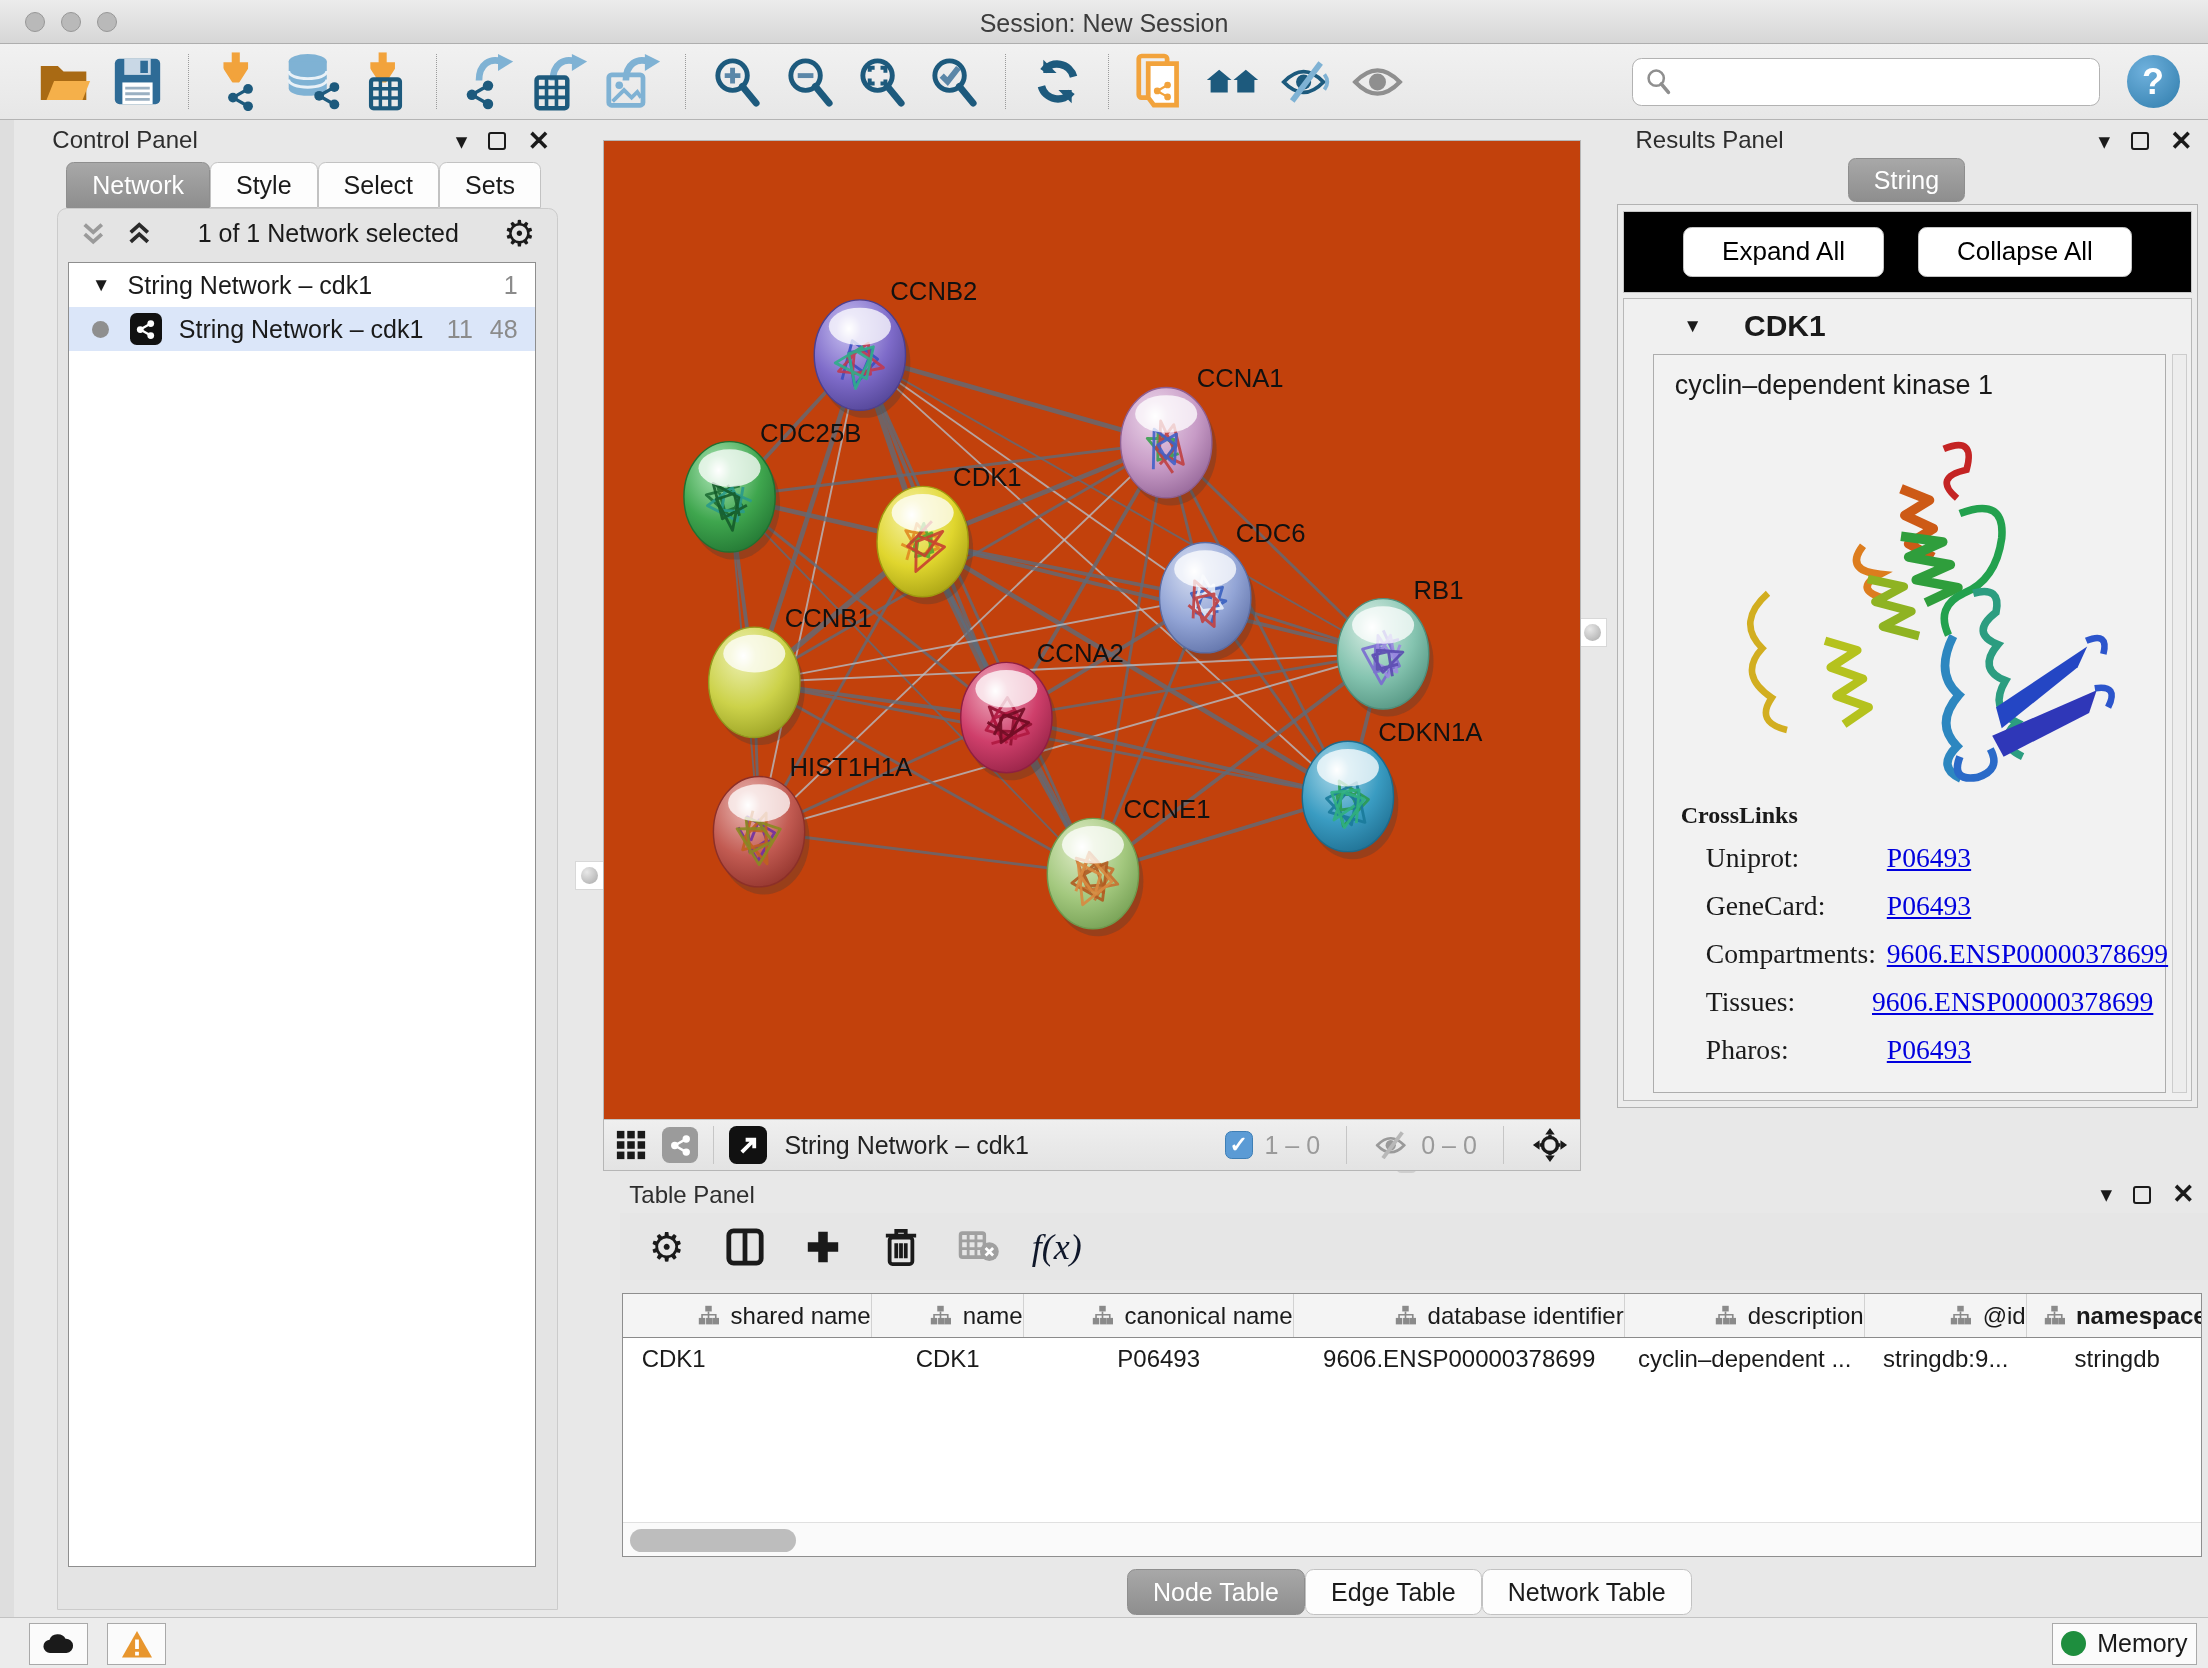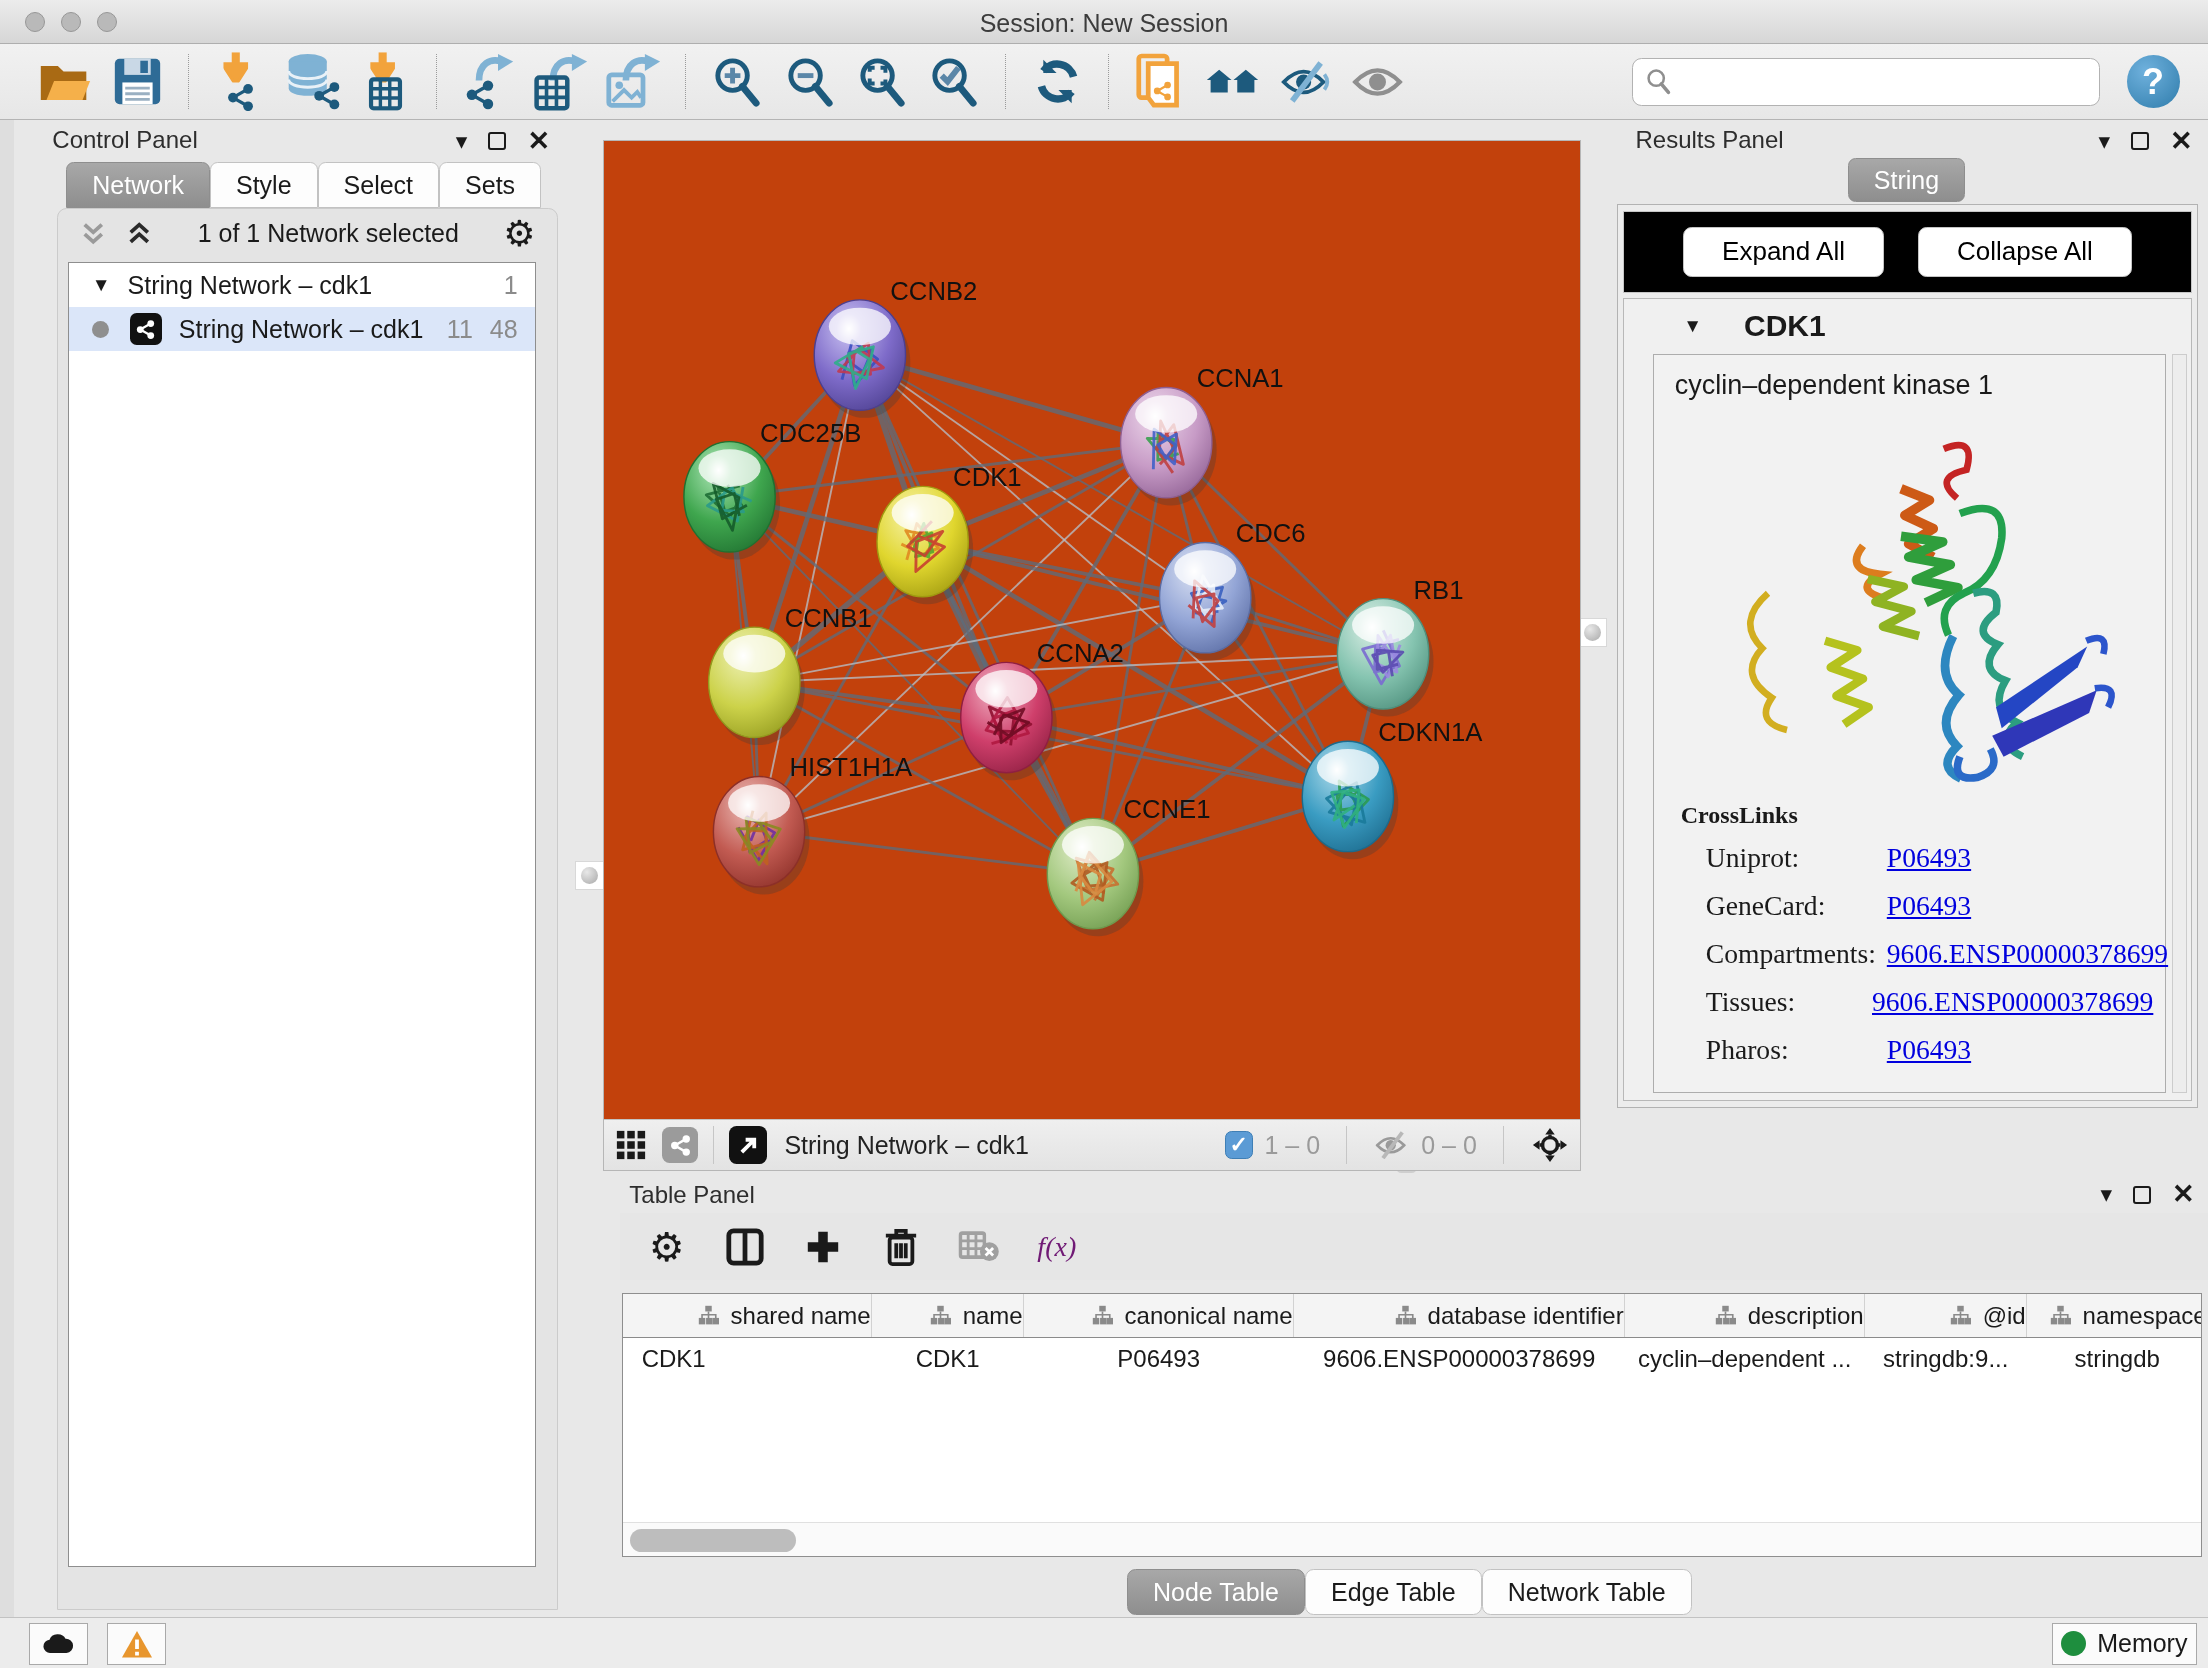--- a/index.html
+++ b/index.html
@@ -114,21 +114,21 @@
   #crosslinks h3 { font-size:24px; margin-bottom:13.3px; }
   .cl-row { display:flex; font-size:27.6px; margin-bottom:16px; }
   .cl-label { width:181px; padding-left:25px; }
   .cl-link { color:#0000de; text-decoration:underline; margin-left:25px; }
 
   
   #table-panel { position:absolute; left:616px; top:1181px; width:1592px; height:436px; }
   #tp-toolbar { position:absolute; left:3.8px; right:0; top:32px; height:67px;
     background:#e6e6e6; display:flex; align-items:center; gap:34px; padding-left:25px; }
   .tp-icon { width:44px; height:44px; display:flex; align-items:center; justify-content:center; }
-  #fx-icon { font-family:"Liberation Serif", serif; font-style:italic; font-size:28px; color:#701a75; }
+  #fx-icon { font-family:"Liberation Serif", serif; font-style:italic; font-size:36px; color:#0f172a; }
   #tp-table { position:absolute; left:5.7px; right:5.7px; top:112px; height:264px;
     background:#fff; border:1.9px solid #8e8e8e; overflow:hidden; }
   #tp-header { display:flex; height:44px; background:#f4f4f4; border-bottom:1.9px solid #8a8a8a; }
   .th { display:flex; align-items:center; justify-content:flex-end; gap:11.4px;
     font-size:24px; border-right:1px solid #d2d2d2; flex:none; }
   #tp-row { display:flex; height:42px; align-items:center; }
   .td { font-size:24px; flex:none; text-align:center; white-space:nowrap; overflow:hidden; }
   .td:first-child { text-align:left; padding-left:19px; }
   #tp-hscroll { position:absolute; left:0; right:0; bottom:0; height:34px;
     background:#fafafa; border-top:1px solid #e0e0e0; }
@@ -806,21 +806,21 @@
               <use href="#sym-hier"></use>
             </svg>
             <span>description</span>
           </div>
           <div class="th" style="width: 162px;">
             <svg width="21" height="21" viewBox="0 0 26 26" color="#8a8a8a">
               <use href="#sym-hier"></use>
             </svg>
             <span>@id</span>
           </div>
-          <div class="th" style="width: 181px;">
+          <div class="th" style="width: 181px; font-weight: bold;">
             <svg width="21" height="21" viewBox="0 0 26 26" color="#8a8a8a">
               <use href="#sym-hier"></use>
             </svg>
             <span>namespace</span>
           </div>
         </div>
       <div id="tp-row">
           <div class="td" style="width: 249px;">CDK1</div>
           <div class="td" style="width: 152px;">CDK1</div>
           <div class="td" style="width: 270px;">P06493</div>

